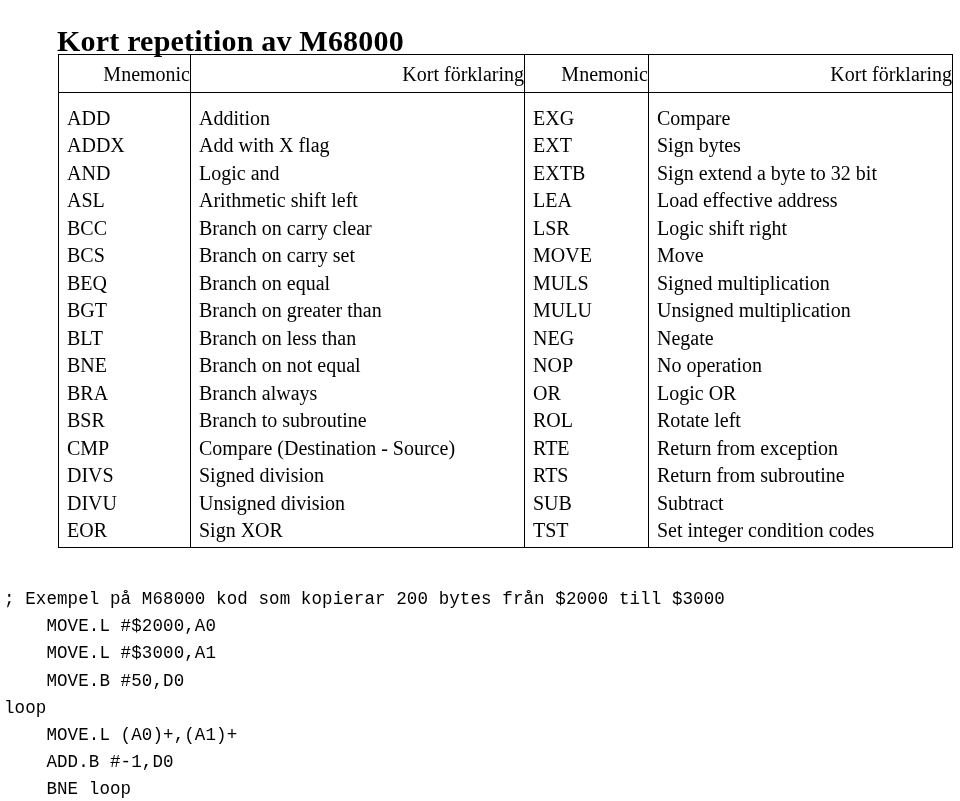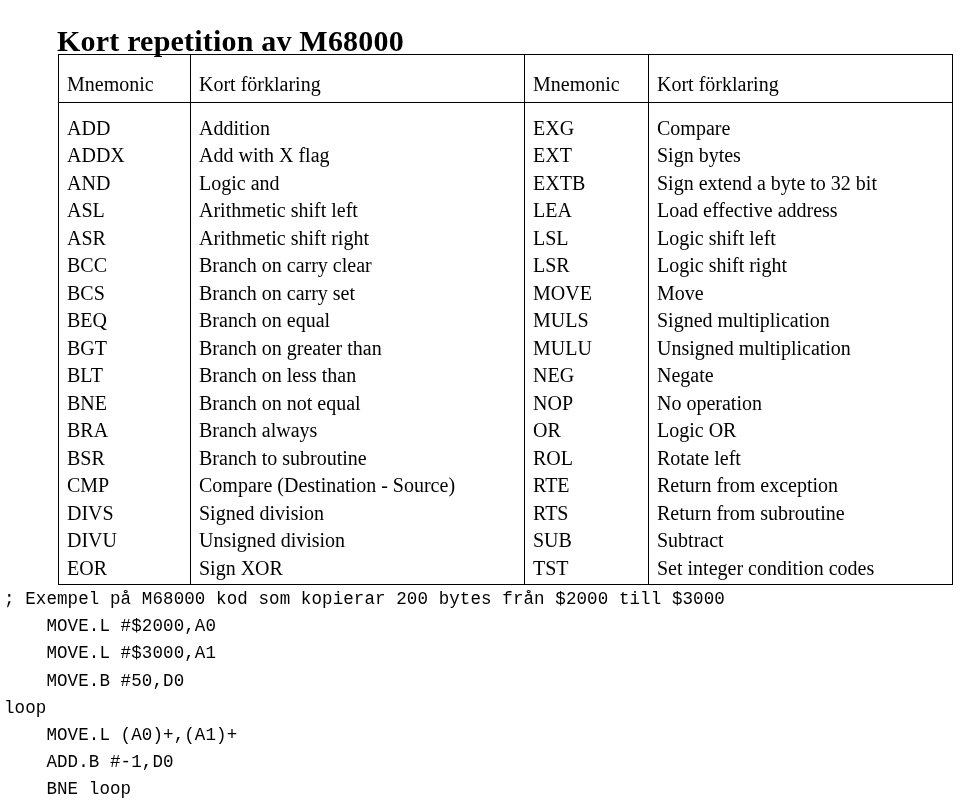--- a/index.html
+++ b/index.html
@@ -51,22 +51,23 @@
 
   table.instr th, table.instr td {
     font-weight: normal;
     text-align: left;
     vertical-align: baseline;
     padding: 0.5px 0 0.5px 8px;
     white-space: nowrap;
     overflow: hidden;
   }
   table.instr thead th {
-    padding-top: 16px;
+    padding-top: 6px;
     padding-bottom: 4px;
+    text-align: right;
   }
   
   table.instr {
     border-top: 1.1px solid #000;
     border-bottom: 1.1px solid #000;
     border-left: 1.1px solid #000;
     border-right: 1.1px solid #000;
   }
   
   table.instr th.vr, table.instr td.vr {
@@ -139,26 +140,20 @@
           <td class="vr">EXTB</td>
           <td>Sign extend a byte to 32 bit</td>
         </tr>
         <tr>
           <td class="vr">ASL</td>
           <td class="mid">Arithmetic shift left</td>
           <td class="vr">LEA</td>
           <td>Load effective address</td>
         </tr>
         <tr>
-          <td class="vr">ASR</td>
-          <td class="mid">Arithmetic shift right</td>
-          <td class="vr">LSL</td>
-          <td>Logic shift left</td>
-        </tr>
-        <tr>
           <td class="vr">BCC</td>
           <td class="mid">Branch on carry clear</td>
           <td class="vr">LSR</td>
           <td>Logic shift right</td>
         </tr>
         <tr>
           <td class="vr">BCS</td>
           <td class="mid">Branch on carry set</td>
           <td class="vr">MOVE</td>
           <td>Move</td>

